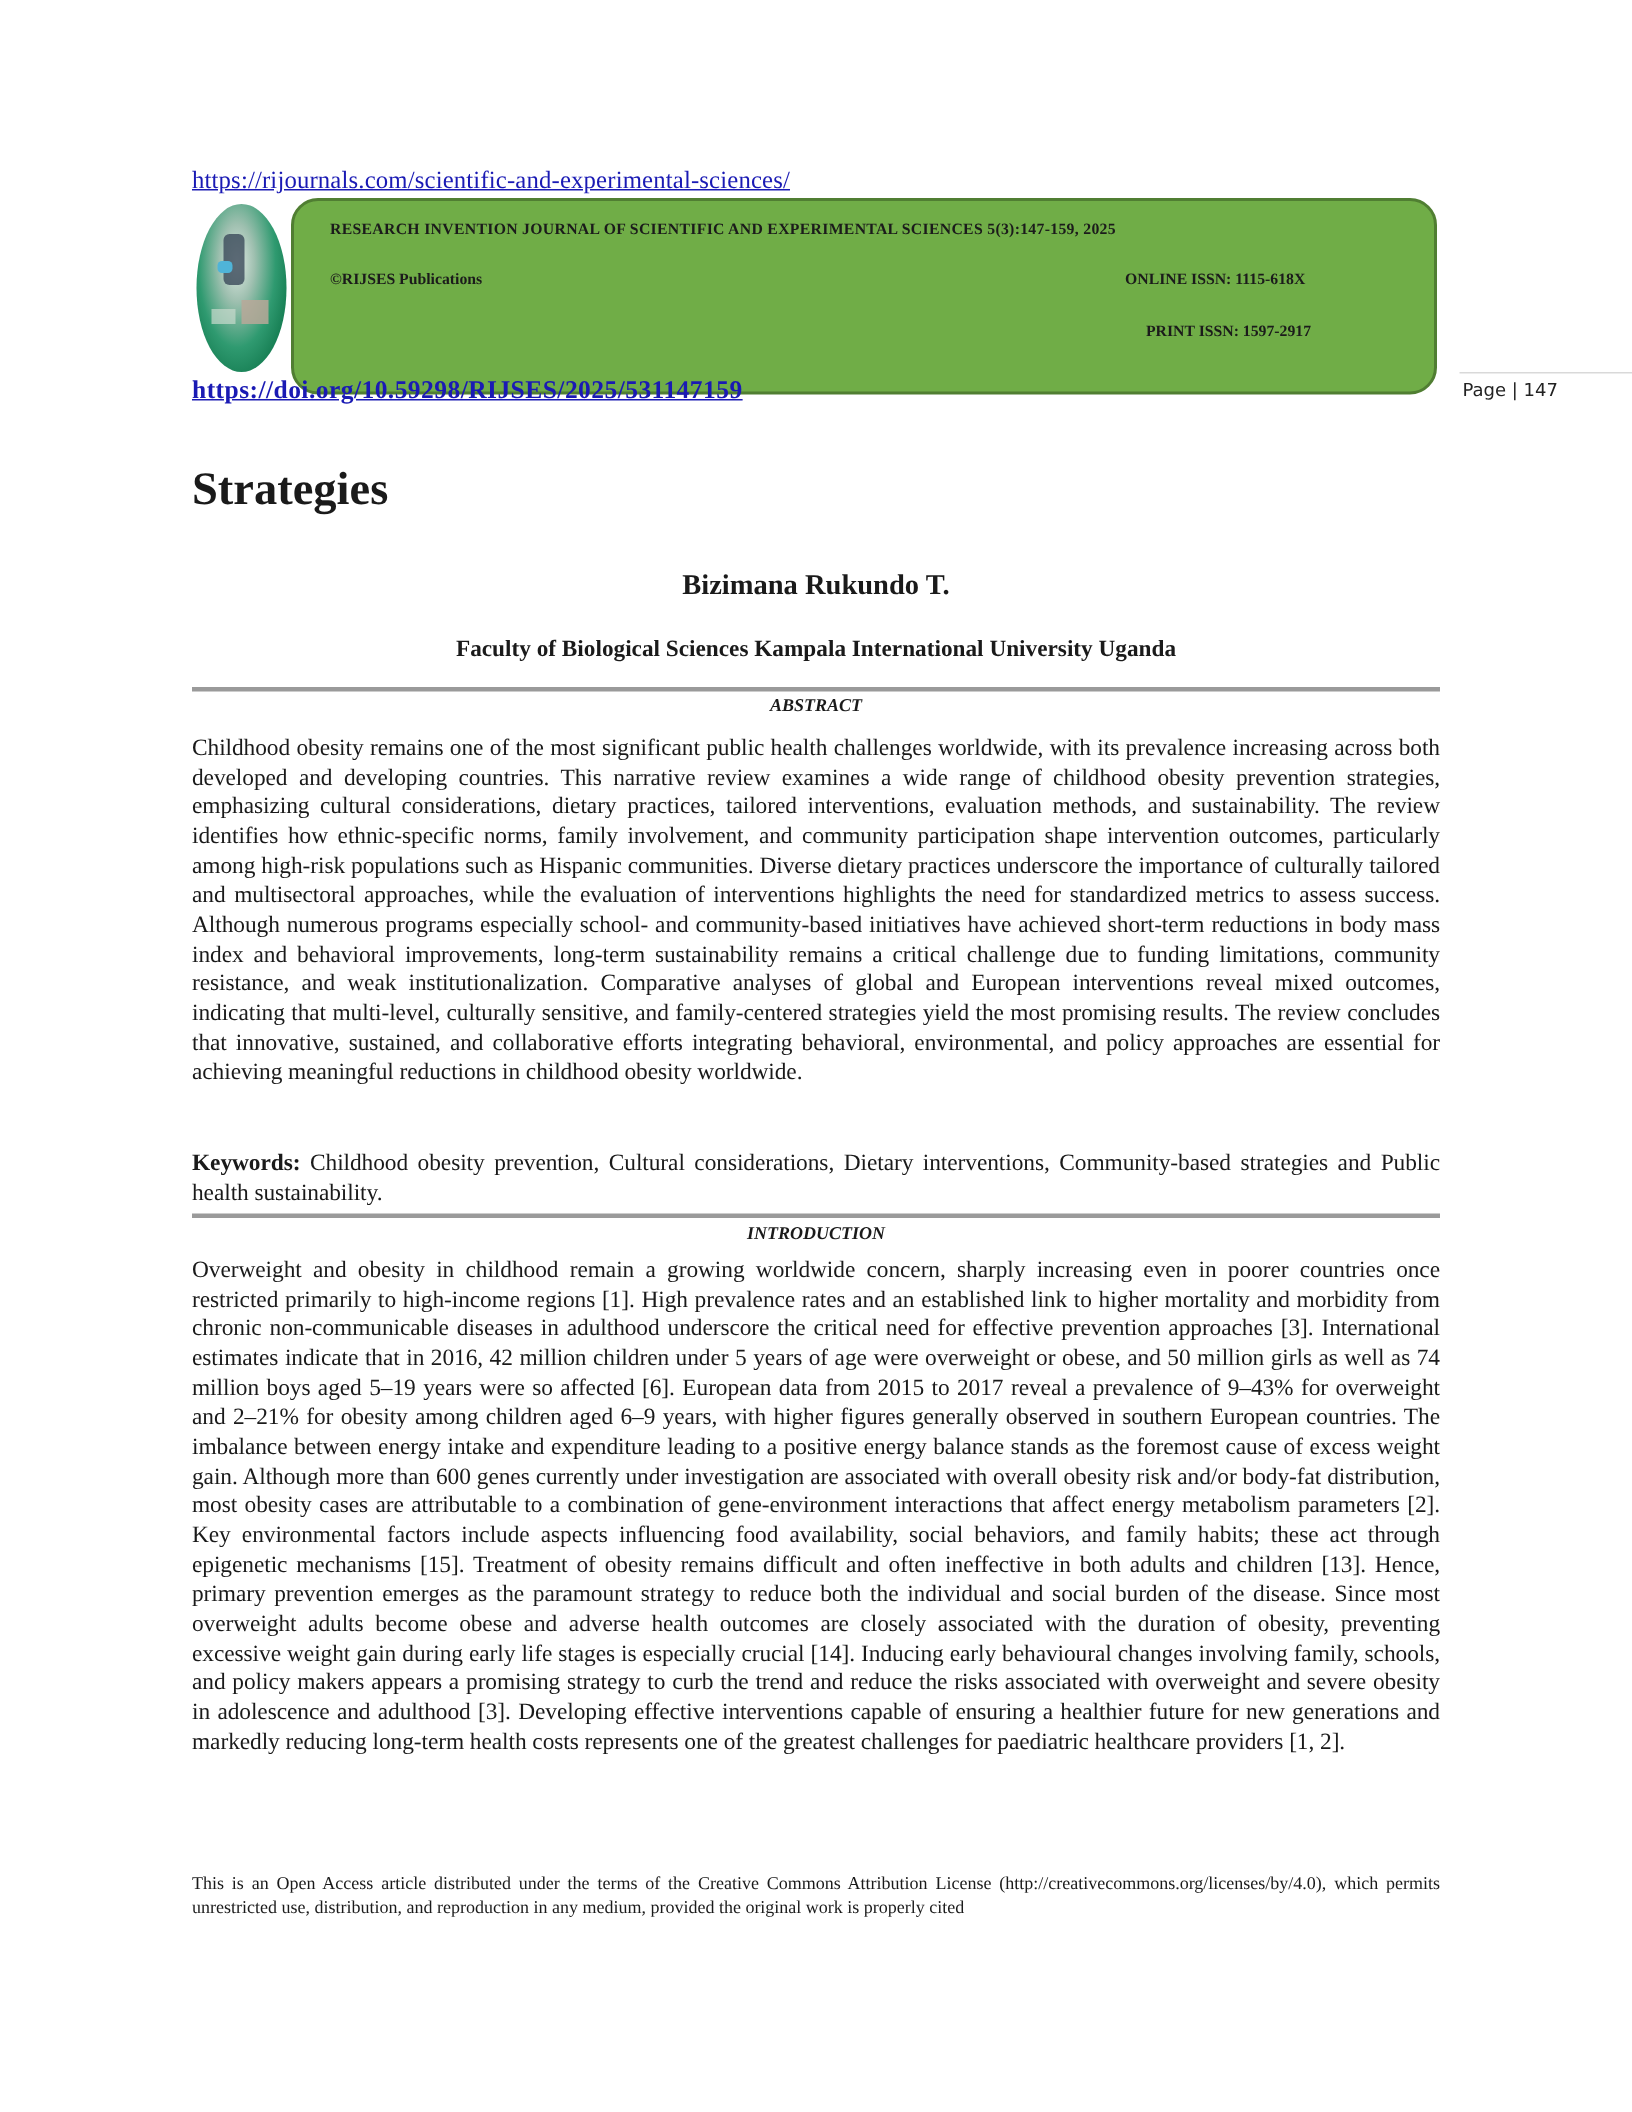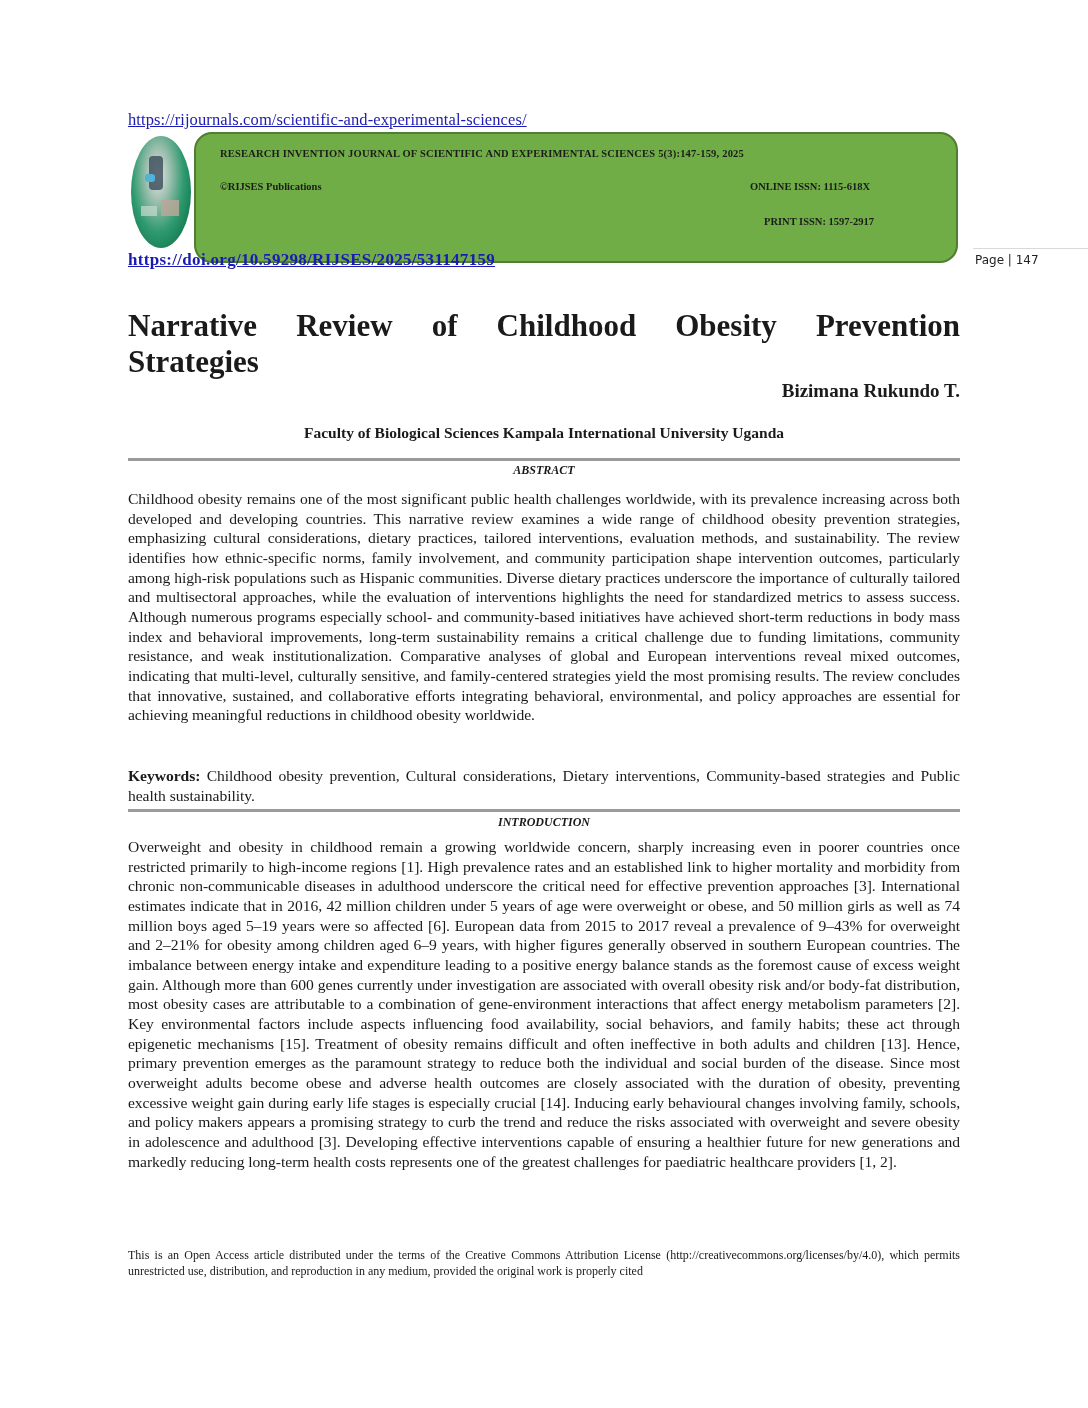--- a/index.html
+++ b/index.html
@@ -30,21 +30,21 @@
     #banner-online { left: 554px; top: 47px; }
     #banner-print { left: 568px; top: 82px; }
     #doi-link { left: 128px; top: 250px; font-size: 17px; font-weight: bold; letter-spacing: 0.3px; }
     #page-rule { left: 973px; top: 248px; width: 115px; height: 1px; background: #d9d9d9; }
     #page-number { left: 975px; top: 253px; font-family: "DejaVu Sans", sans-serif; font-size: 12px; color: #222; }
     #paper-title {
       left: 128px; top: 308px; width: 832px; font-size: 31px; font-weight: bold;
       line-height: 36px; text-align: justify; text-align-last: left; margin: 0;
     }
     #paper-title .tl { display: block; text-align: justify; text-align-last: justify; }
-    #author { left: 128px; top: 380px; width: 832px; text-align: right; font-size: 19px; font-weight: bold; }
+    #author { left: 128px; top: 380px; width: 832px; text-align: center; font-size: 19px; font-weight: bold; }
     #affiliation { left: 128px; top: 424px; width: 832px; text-align: center; font-size: 15.5px; font-weight: bold; }
     .rule { height: 3px; background: #9a9a9a; left: 128px; width: 832px; }
     #rule-1 { top: 458px; }
     #rule-2 { top: 809px; }
     .section-heading { left: 128px; width: 832px; text-align: center; font-size: 12px; font-weight: bold; font-style: italic; }
     #abstract-heading { top: 463px; }
     #intro-heading { top: 815px; }
     .body-text {
       left: 128px; width: 832px; font-size: 15.6px; line-height: 19.65px;
       text-align: justify; margin: 0; letter-spacing: -0.05px;
@@ -73,21 +73,20 @@
   <div id="banner-online" class="banner-text">ONLINE ISSN: 1115-618X</div>
   <div id="banner-print" class="banner-text">PRINT ISSN: 1597-2917</div>
 </div>
 
 <a id="doi-link" class="abs link">https://doi.org/10.59298/RIJSES/2025/531147159</a>
 
 <div id="page-rule" class="abs"></div>
 <div id="page-number" class="abs">Page | 147</div>
 
 <h1 id="paper-title" class="abs">
-  <span class="tl">Narrative Review of Childhood Obesity Prevention</span>
   <span>Strategies</span>
 </h1>
 
 <div id="author" class="abs">Bizimana Rukundo T.</div>
 <div id="affiliation" class="abs">Faculty of Biological Sciences Kampala International University Uganda</div>
 
 <div id="rule-1" class="abs rule"></div>
 <div id="abstract-heading" class="abs section-heading">ABSTRACT</div>
 <p id="abstract-text" class="abs body-text">Childhood obesity remains one of the most significant public health challenges worldwide, with its prevalence increasing across both developed and developing countries. This narrative review examines a wide range of childhood obesity prevention strategies, emphasizing cultural considerations, dietary practices, tailored interventions, evaluation methods, and sustainability. The review identifies how ethnic-specific norms, family involvement, and community participation shape intervention outcomes, particularly among high-risk populations such as Hispanic communities. Diverse dietary practices underscore the importance of culturally tailored and multisectoral approaches, while the evaluation of interventions highlights the need for standardized metrics to assess success. Although numerous programs especially school- and community-based initiatives have achieved short-term reductions in body mass index and behavioral improvements, long-term sustainability remains a critical challenge due to funding limitations, community resistance, and weak institutionalization. Comparative analyses of global and European interventions reveal mixed outcomes, indicating that multi-level, culturally sensitive, and family-centered strategies yield the most promising results. The review concludes that innovative, sustained, and collaborative efforts integrating behavioral, environmental, and policy approaches are essential for achieving meaningful reductions in childhood obesity worldwide.</p>
 

